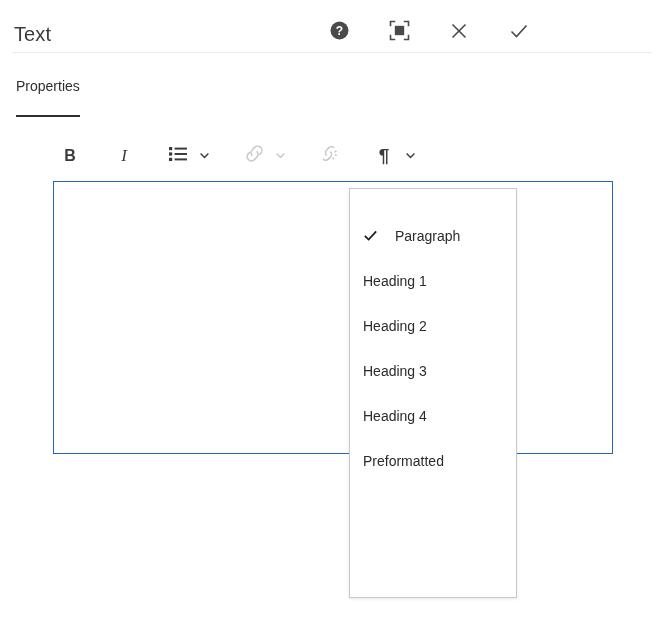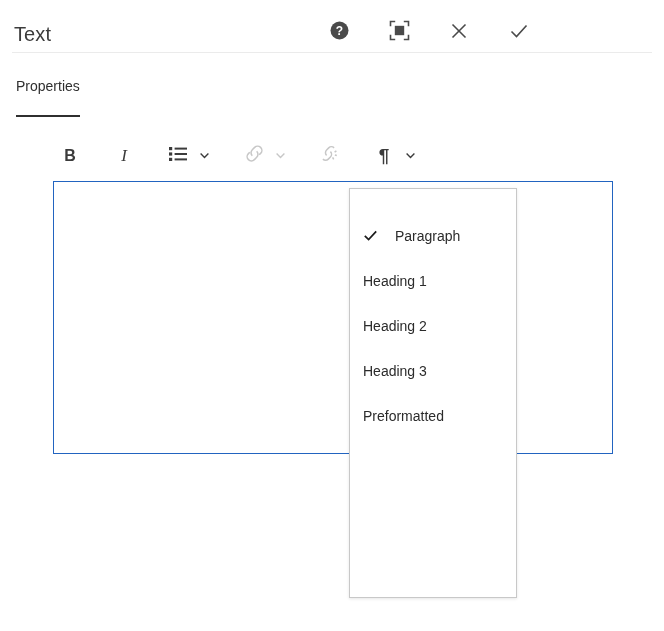--- a/index.html
+++ b/index.html
@@ -308,20 +308,23 @@
   </div>
 
   <div class="dd-item">
     <span class="dd-label">Heading 2</span>
   </div>
 
   <div class="dd-item">
     <span class="dd-label">Heading 3</span>
   </div>
 
+  <div class="dd-item">
+    <span class="dd-label">Heading 4</span>
+  </div>
 
 
 
 
   <div class="dd-item">
     <span class="dd-label">Preformatted</span>
   </div>
 
 </div>
 

